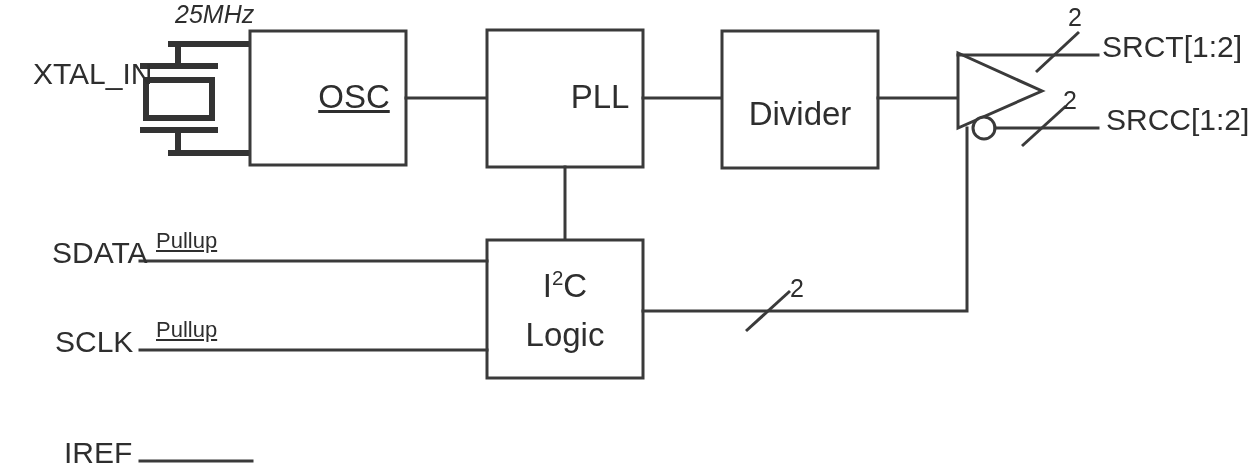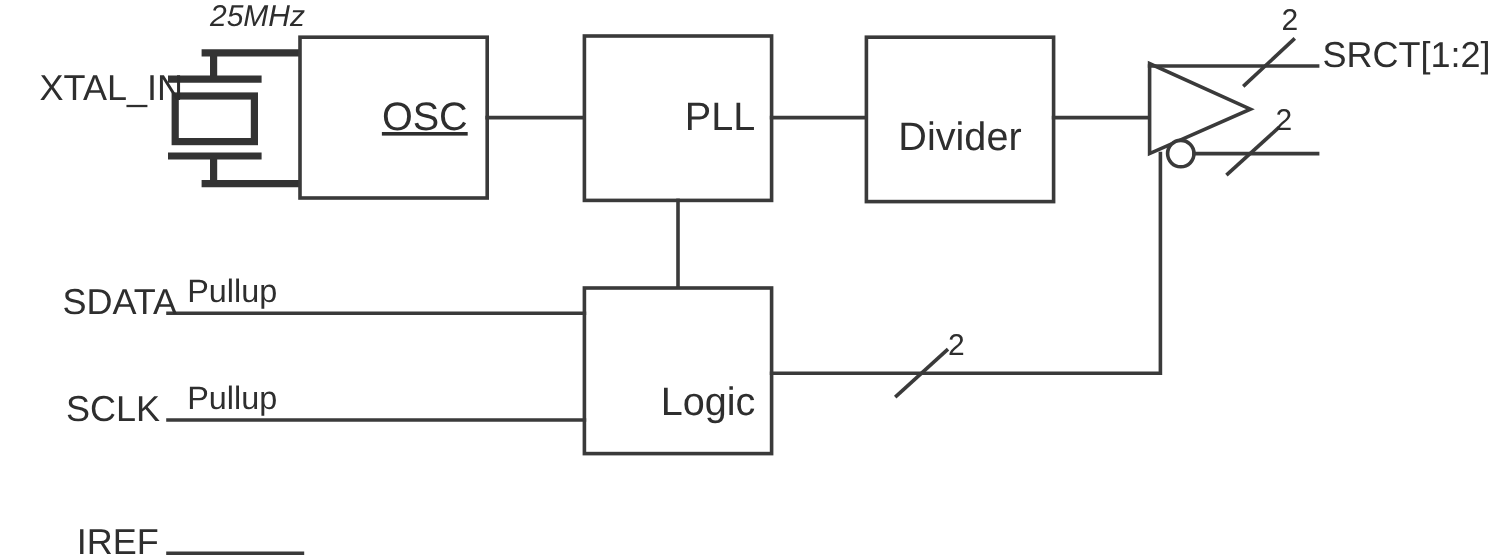--- a/index.html
+++ b/index.html
@@ -73,21 +73,22 @@
     line-height: 1;
   }
   .port-label {
     font-size: 30px;
   }
   .box-label {
     font-size: 33px;
     text-align: center;
   }
   .small-label {
-    font-size: 27px;
+    font-size: 22px;
+    text-decoration: underline;
   }
   .bus-width-label {
     font-size: 25px;
   }
   .freq-label {
     font-size: 25px;
   }
   .sup {
     font-size: 0.62em;
     vertical-align: super;
@@ -153,35 +154,37 @@
   <div class="lbl port-label" style="left:33px; top:41px;margin-top:18px;">XTAL_IN</div>
 
 
   <div class="lbl box-label" style="left:260px; top:80px; width:188px;text-decoration:underline;">OSC</div>
 
   <div class="lbl box-label" style="left:487px; top:80px; width:156px;margin-left:35px;">PLL</div>
 
 
   <div class="lbl box-label" style="left:722px; top:97px; width:156px;">Divider</div>
 
+  <div class="lbl box-label" style="left:487px; top:268px; width:156px;"><span>I</span><span class="sup">2</span><span>C</span></div>
 
-  <div class="lbl box-label" style="left:512px; top:318px; width:156px;">Logic</div>
+  <div class="lbl box-label" style="left:487px; top:318px; width:156px;">Logic</div>
 
   <div class="lbl port-label" style="left:52px; top:238px;">SDATA</div>
 
   <div class="lbl port-label" style="left:55px; top:327px;">SCLK</div>
 
   <div class="lbl small-label" style="left:156px; top:230px;">Pullup</div>
 
   <div class="lbl small-label" style="left:156px; top:319px;">Pullup</div>
 
   <div class="lbl port-label" style="left:64px; top:438px;">IREF</div>
 
   <div class="lbl port-label" style="left:1102px; top:32px;">SRCT[1:2]</div>
 
+  <div class="lbl port-label" style="left:1106px; top:105px;">SRCC[1:2]</div>
 
   <div class="lbl bus-width-label" style="left:1068px; top:5px;">2</div>
 
   <div class="lbl bus-width-label" style="left:1063px; top:88px;">2</div>
 
   <div class="lbl bus-width-label" style="left:790px; top:276px;">2</div>
 
 </div>
 
 </body></html>

